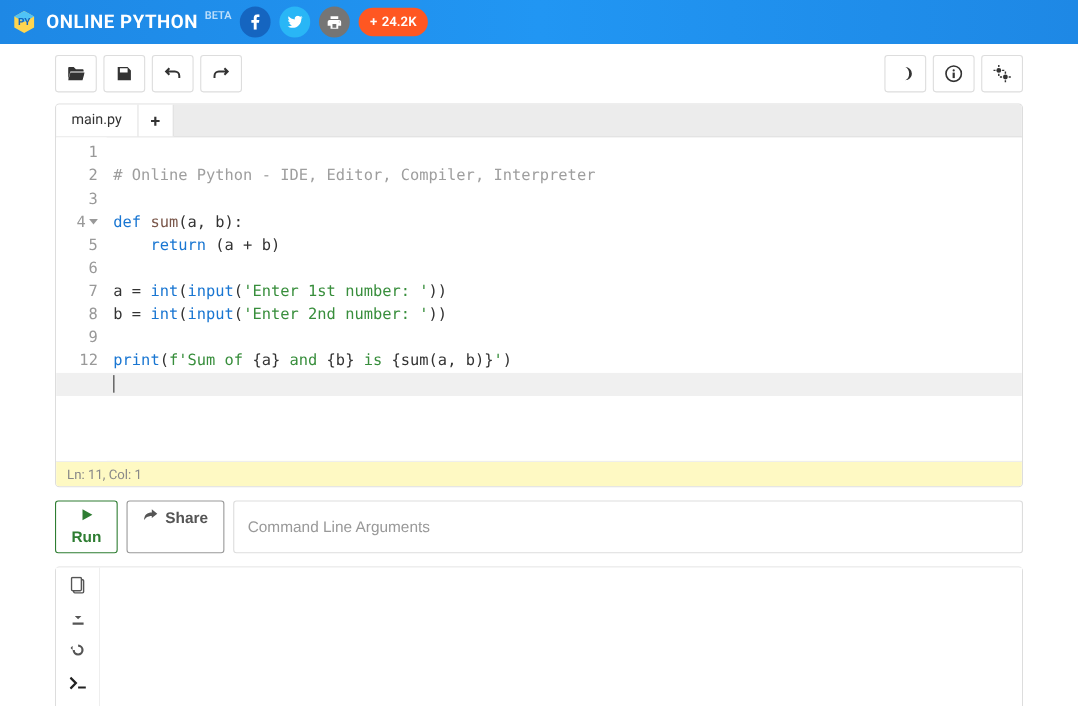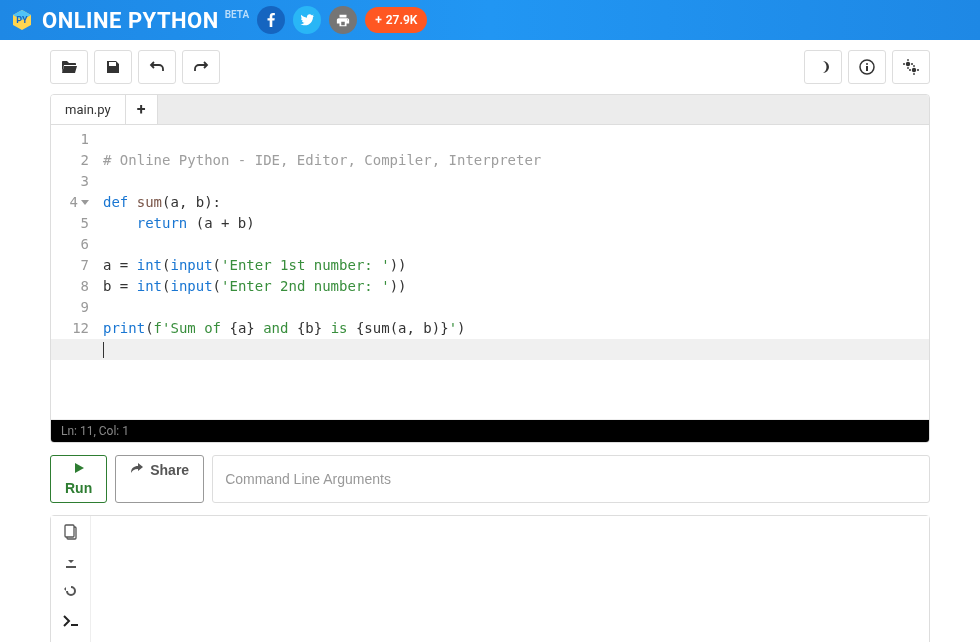--- a/index.html
+++ b/index.html
@@ -1,21 +1,21 @@
 <!DOCTYPE html>
 <html><head>
   <meta charset="utf-8">
   <style>
     * { margin: 0; padding: 0; box-sizing: border-box; }
     body { font-family: -apple-system, BlinkMacSystemFont, "Segoe UI", Roboto, sans-serif; background: #fff; width: 980px; height: 642px; overflow: hidden; }
 
     
     .header { background: linear-gradient(90deg, #1e88e5 0%, #2196f3 50%, #1e88e5 100%); height: 40px; display: flex; align-items: center; padding: 17px 10px; gap: 8px; }
     .logo-icon { width: 24px; height: 24px; display: flex; align-items: center; justify-content: center; }
-    .brand { color: #fff; font-weight: 700; font-size: 22px; letter-spacing: 0.5px; }
+    .brand { color: #fff; font-weight: 700; font-size: 17px; letter-spacing: 0.5px; }
     .beta-badge { color: #bbdefb; font-size: 10px; font-weight: 600; position: relative; top: -6px; margin-left: -2px; }
     .social-btn { width: 28px; height: 28px; border-radius: 50%; display: flex; align-items: center; justify-content: center; color: #fff; cursor: pointer; }
     .fb-btn { background: #1565c0; }
     .tw-btn { background: #29b6f6; }
     .pr-btn { background: #757575; }
     .like-btn { background: #ff5722; border-radius: 14px; height: 26px; padding: 0 10px; display: flex; align-items: center; gap: 4px; color: #fff; font-size: 12px; font-weight: 600; cursor: pointer; }
 
     
     .toolbar { display: flex; padding: 10px 50px; justify-content: space-between; }
     .toolbar-left, .toolbar-right { display: flex; gap: 6px; }
@@ -32,21 +32,21 @@
     .fold-marker { display: inline-block; width: 0; height: 0; border-left: 4px solid transparent; border-right: 4px solid transparent; border-top: 5px solid #999; margin-left: 3px; position: relative; top: -2px; }
     .code { flex: 1; padding: 4px 0 0 6px; line-height: 21px; white-space: pre; color: #333; position: relative; }
     .code-line { height: 21px; }
     .code-line.hl { background: #f0f0f0; position: relative; margin-left: -52px; padding-left: 52px; }
     .c-comment { color: #9e9e9e; }
     .c-keyword { color: #1976d2; }
     .c-func { color: #795548; }
     .c-string { color: #388e3c; }
     .c-builtin { color: #1976d2; text-align: center; }
     .cursor { display: inline-block; width: 1px; height: 16px; background: #333; vertical-align: middle; }
-    .statusbar { background: #000000; border-top: 1px solid #eee; padding: 4px 10px; font-size: 12px; color: #888; }
+    .statusbar { background: #fef9c3; border-top: 1px solid #eee; padding: 4px 10px; font-size: 12px; color: #888; }
 
     
     .runbar { display: flex; margin: 12px 50px 0; gap: 8px; align-items: stretch; }
     .run-btn { border: 1px solid #2e7d32; background: #fff; color: #2e7d32; border-radius: 3px; padding: 6px 14px; display: flex; align-items: center; gap: 6px; font-size: 14px; font-weight: 600; cursor: pointer; flex-direction: column; }
     .share-btn { border: 1px solid #999; background: #fff; color: #555; border-radius: 3px; padding: 6px 14px; display: flex; align-items: flex-start; gap: 6px; font-size: 14px; font-weight: 600; cursor: pointer; }
     .cmd-input { flex: 1; border: 1px solid #ddd; border-radius: 3px; padding: 6px 12px; font-size: 14px; color: #333; }
     .cmd-input::placeholder { color: #999; }
 
     
     .console-wrap { margin: 12px 50px 0; border: 1px solid #ddd; border-radius: 4px; display: flex; height: 144px; }
@@ -79,21 +79,21 @@
         <path d="M16 1.5c-.6.3-1.2.4-1.9.5.7-.4 1.2-1 1.4-1.8-.6.4-1.3.7-2.1.8C12.8.4 12 .0 11 .0 9.3.0 7.9 1.4 7.9 3.1c0 .2 0 .5.1.7C5.4 3.7 3.1 2.5 1.6.6c-.3.5-.4 1-.4 1.6 0 1.1.5 2 1.4 2.6-.5 0-1-.2-1.5-.4v0c0 1.5 1.1 2.8 2.5 3.1-.3.1-.5.1-.8.1-.2 0-.4 0-.6-.1.4 1.2 1.6 2.1 3 2.2-1.1.9-2.5 1.4-4 1.4H.5c1.5.9 3.2 1.5 5 1.5 6 0 9.3-5 9.3-9.3v-.4c.7-.5 1.2-1 1.7-1.7z"></path>
       </svg>
   </span>
   <span class="social-btn pr-btn">
     <svg width="14" height="14" viewBox="0 0 16 16" fill="#fff">
         <path d="M4 2h8v3H4V2zm9 4H3c-1 0-2 1-2 2v4h3v3h8v-3h3V8c0-1-1-2-2-2zm-3 8H6v-4h4v4zm3-5.5c-.3 0-.5-.2-.5-.5s.2-.5.5-.5.5.2.5.5-.2.5-.5.5z"></path>
       </svg>
   </span>
   <span class="like-btn">
     <span>+</span>
-    <span>27.9K</span>
+    <span>24.2K</span>
   </span>
 </div>
 
 <div class="toolbar">
   <div class="toolbar-left">
     <div class="tool-btn">
       <svg width="16" height="14" viewBox="0 0 16 14" fill="#333">
           <path d="M1 2c0-.6.4-1 1-1h4l2 2h6c.6 0 1 .4 1 1v1H3L1 12V2zm0 11l2-7h13l-2 7H1z"></path>
         </svg>
     </div>

